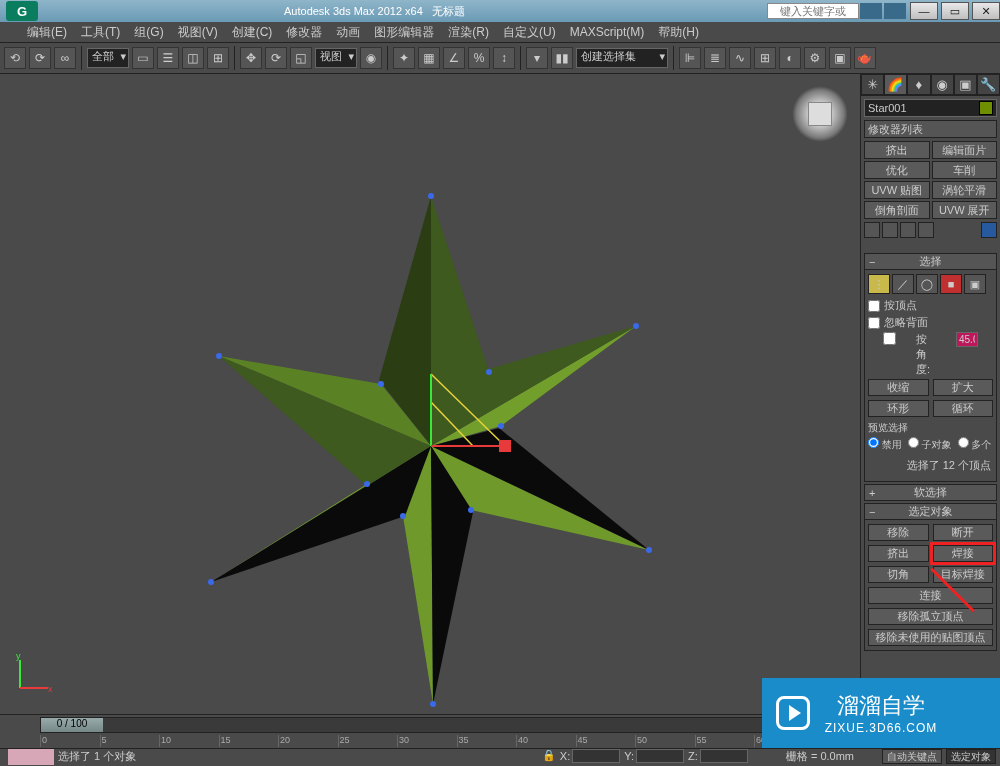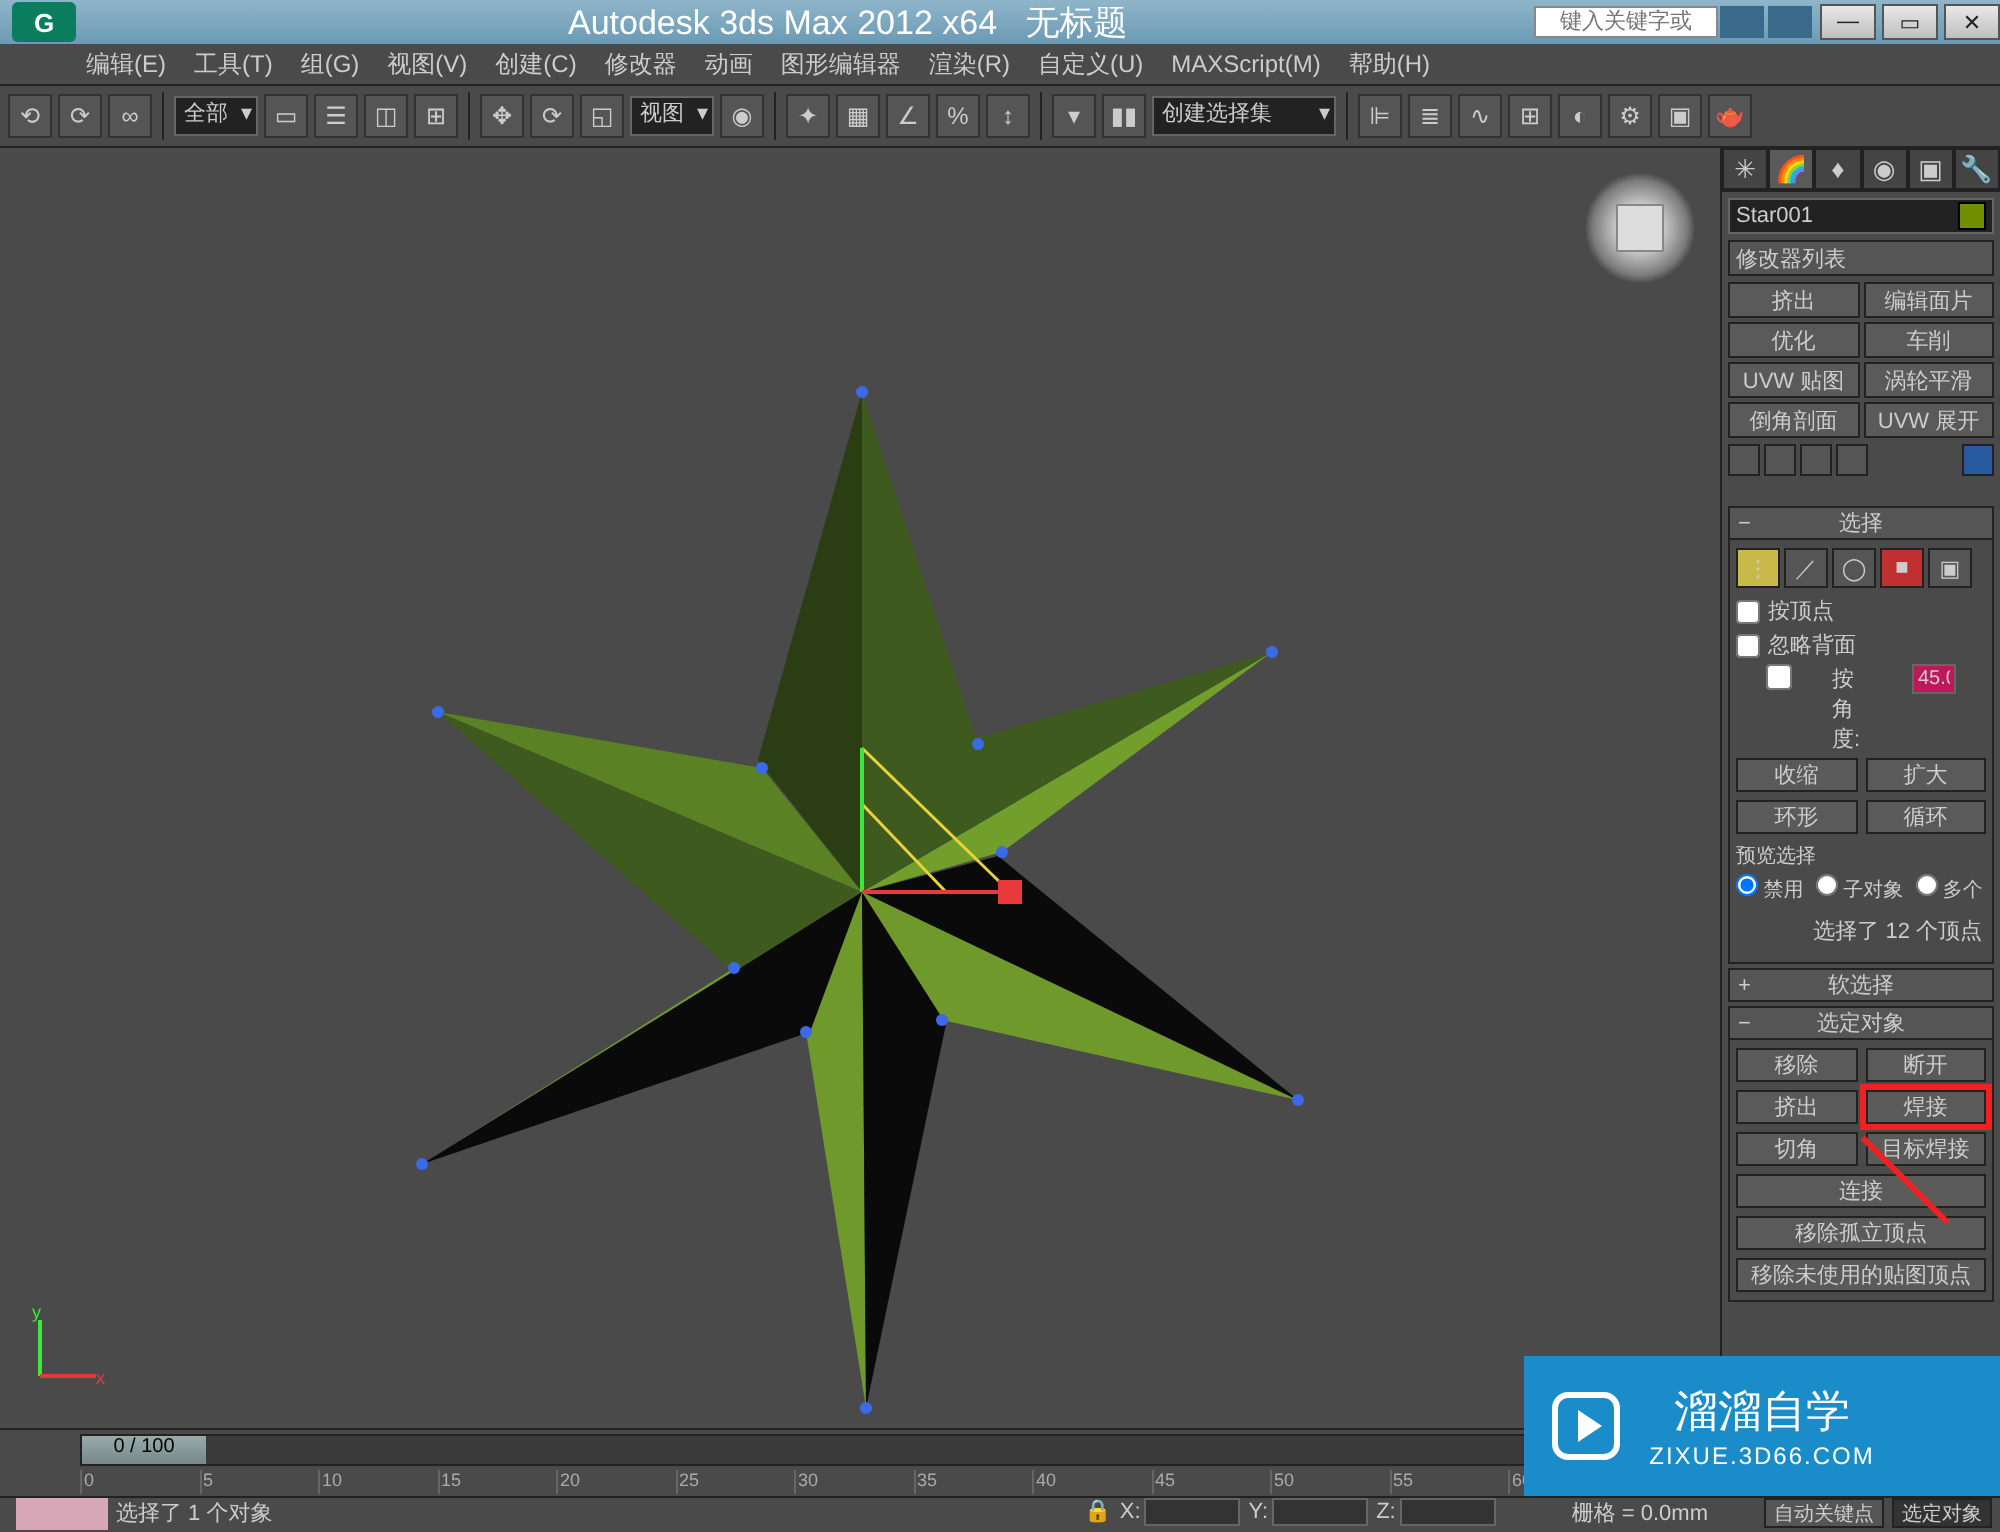--- a/index.html
+++ b/index.html
@@ -1,28 +1,28 @@
 <!DOCTYPE html>
 <html><head>
 <meta charset="utf-8">
 <style>
 * { margin:0; padding:0; box-sizing:border-box; font-family:"Microsoft YaHei",Arial,sans-serif; }
 body { background:#4a4a4a; color:#ccc; width:1000px; height:766px; overflow:hidden; font-size:11px; position:relative; }
 
 
 .titlebar { height:22px; background:linear-gradient(#8fb5c9,#6a9ab5); display:flex; align-items:center; color:#fff; }
 .titlebar .logo { width:32px; height:20px; background:#0a7d5e; margin:1px 6px; border-radius:3px; display:flex; align-items:center; justify-content:center; font-size:13px; font-weight:bold; }
-.titlebar .title-txt { flex:0 0 auto; padding-left:240px; font-size:17px; }
+.titlebar .title-txt { flex:0 0 auto; padding-left:240px; font-size:11px; }
 .titlebar .search { margin-left:auto; display:flex; align-items:center; height:18px; }
 .titlebar .search input { width:92px; height:16px; border:1px solid #888; background:#fff; font-size:11px; padding:0 12px; }
 .titlebar .mini-ic { width:22px; height:16px; background:#3a6a8a; margin:0 1px; display:inline-block; }
 .titlebar .winbtn { width:28px; height:18px; background:linear-gradient(#e8e8e8,#bfbfbf); border:1px solid #555; margin-left:3px; display:inline-flex; align-items:center; justify-content:center; font-size:11px; color:#222; }
 
 
-.menubar { height:20px; background:#4a4a4a; display:flex; align-items:center; padding-left:36px; font-size:12px; }
+.menubar { height:20px; background:#4a4a4a; display:flex; align-items:center; padding-left:20px; font-size:12px; }
 .menubar span { padding:0 7px; cursor:default; }
 
 
 .toolbar { height:32px; background:#4a4a4a; border-top:1px solid #222; border-bottom:1px solid #222; display:flex; align-items:center; padding:0 4px; gap:3px; }
 .tbtn { width:22px; height:22px; background:#555; border:1px solid #333; display:inline-flex; align-items:center; justify-content:center; font-size:12px; color:#ccc; }
 .tdrop { height:20px; background:#222; border:1px solid #666; padding:0 14px 0 4px; font-size:11px; position:relative; color:#ccc; }
 .tdrop:after { content:"▾"; position:absolute; right:2px; top:1px; }
 .tsep { width:1px; height:24px; background:#222; margin:0 2px; }
 
 

